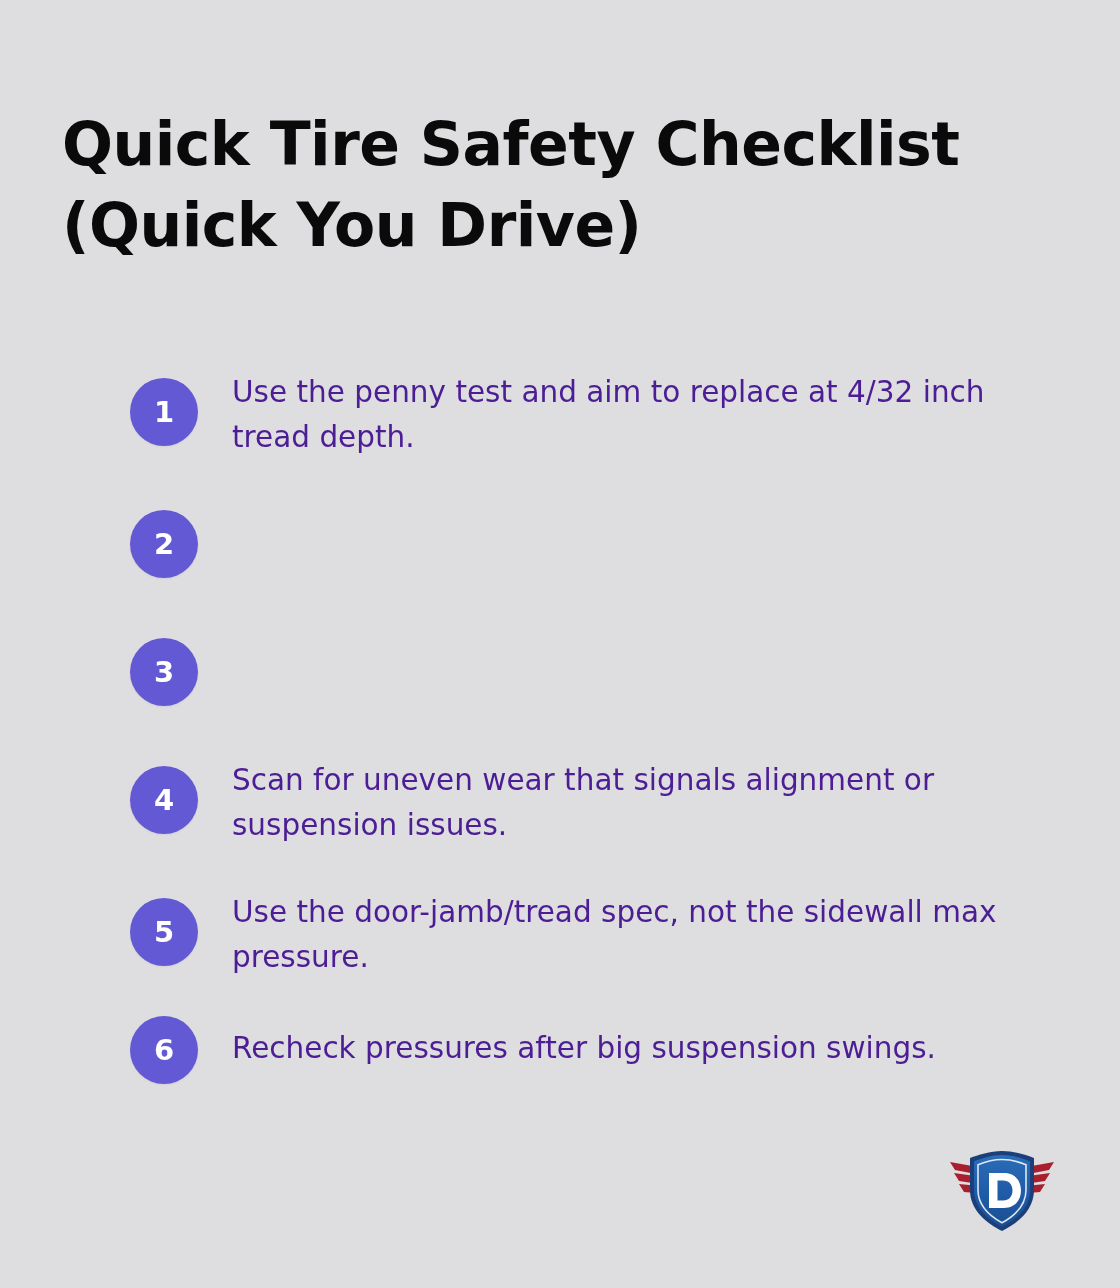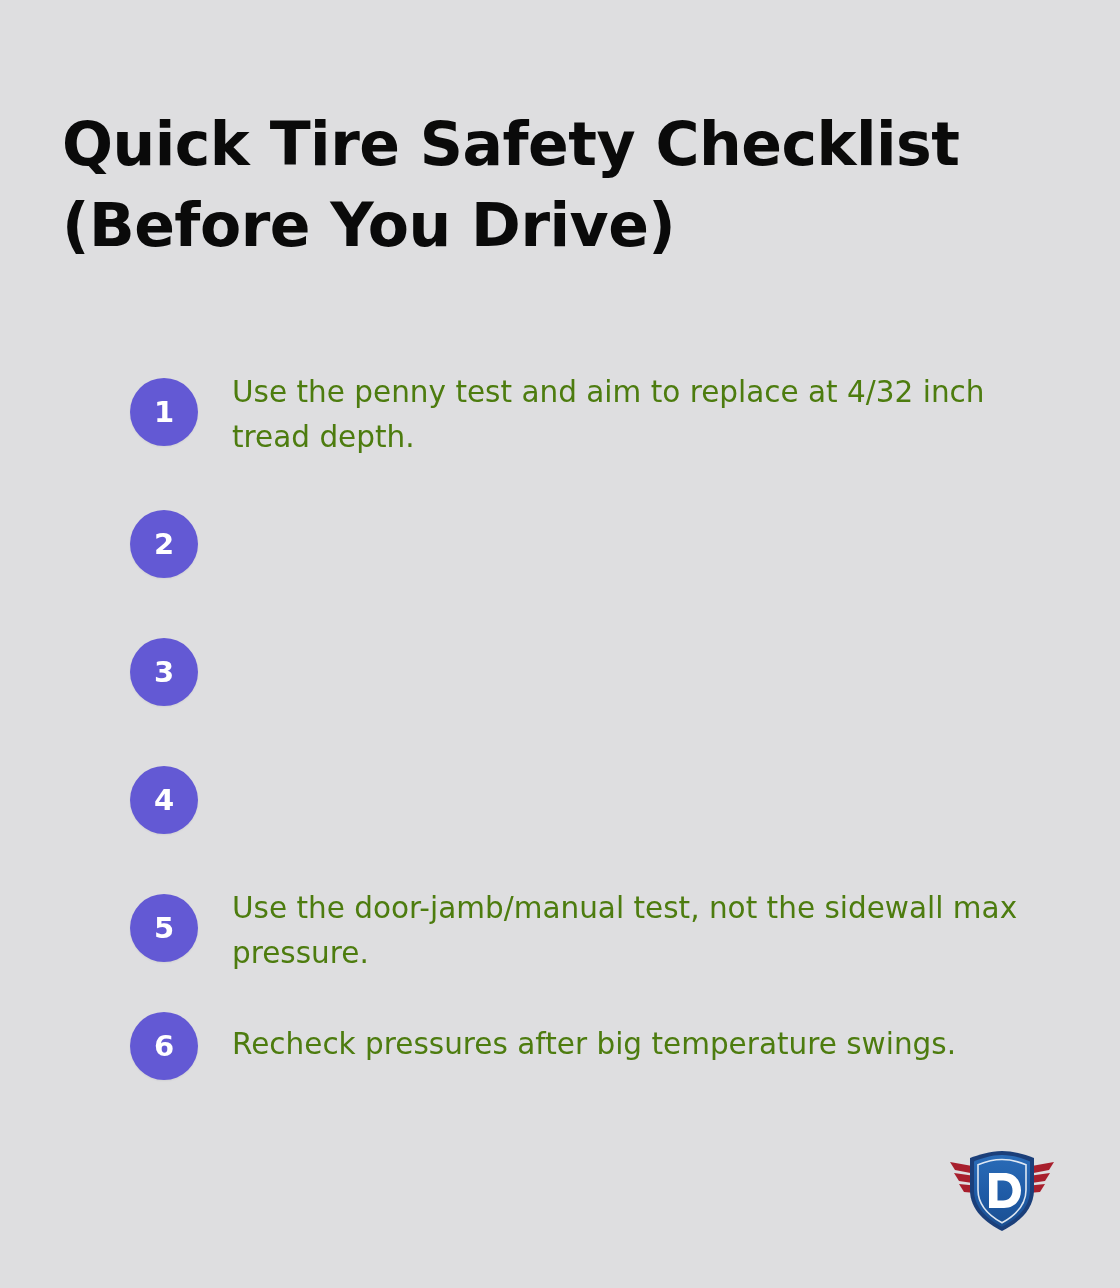--- a/index.html
+++ b/index.html
@@ -73,21 +73,21 @@
     box-shadow: 0 1px 2px rgba(0,0,0,0.06);
   }
   .check-item.single .badge {
     margin-top: 0;
   }
   .item-text {
     flex: 1 1 auto;
     margin-left: 34px;
     font-size: 29.5px;
     line-height: 45px;
-    color: #4d7c0f;
+    color: #4c1d95;
     font-weight: 400;
     padding-top: 6px;
     max-width: 808px;
   }
   .check-item.single .item-text {
     padding-top: 10px;
   }
 
   
   .logo {
@@ -103,50 +103,51 @@
     height: 96px;
   }
 </style>
 </head>
 <body>
 
 <div class="page">
 
   <div class="title-block">
     <div class="title-line">Quick Tire Safety Checklist</div>
-    <div class="title-line">(Before You Drive)</div>
+    <div class="title-line">(Quick You Drive)</div>
   </div>
 
   <div class="checklist">
 
     <div class="check-item">
       <div class="badge">1</div>
       <div class="item-text">Use the penny test and aim to replace at 4/32 inch tread depth.</div>
     </div>
 
     <div class="check-item">
       <div class="badge">2</div>
     </div>
 
     <div class="check-item">
       <div class="badge">3</div>
     </div>
 
     <div class="check-item">
       <div class="badge">4</div>
+      <div class="item-text">Scan for uneven wear that signals alignment or suspension issues.</div>
     </div>
 
     <div class="check-item">
       <div class="badge">5</div>
-      <div class="item-text">Use the door-jamb/manual test, not the sidewall max pressure.</div>
+      <div class="item-text">Use the door-jamb/tread spec, not the sidewall max pressure.</div>
     </div>
 
     <div class="check-item single">
       <div class="badge">6</div>
-      <div class="item-text">Recheck pressures after big temperature swings.</div>
+      <div class="item-text">Recheck pressures after big suspension swings.</div>
     </div>
 
   </div>
 
   <div class="logo">
     <svg viewBox="0 0 120 96" xmlns="http://www.w3.org/2000/svg" aria-hidden="true">
       <defs>
         <linearGradient id="shieldGrad" x1="0" y1="0" x2="0" y2="1">
           <stop offset="0%" stop-color="#2a6cb8"></stop>
           <stop offset="55%" stop-color="#1f5ba6"></stop>

